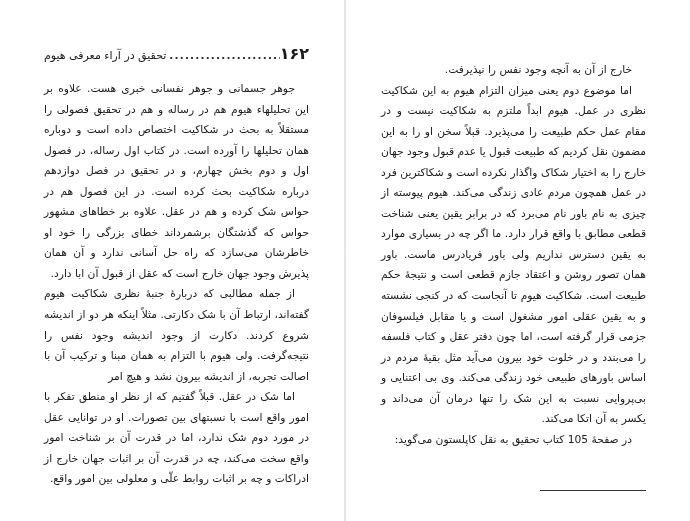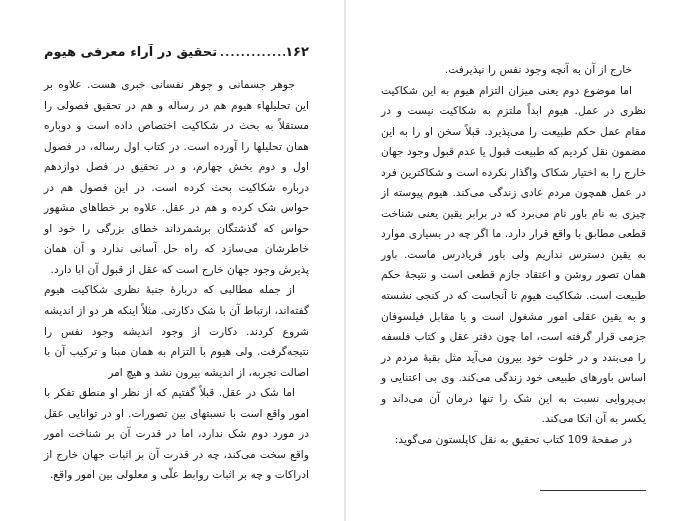--- a/index.html
+++ b/index.html
@@ -51,36 +51,36 @@
     flex-direction: row;
     align-items: baseline;
     font-size: 10.5px;
     letter-spacing: 0;
     white-space: nowrap;
     overflow: hidden;
     margin-bottom: 16px;
     font-weight: bold;
   }
   .header .hd-num {
-    font-size: 13px;
+    font-size: 16px;
     font-weight: bold;
   }
   .header .hd-dots {
     flex: 1 1 auto;
     overflow: hidden;
     white-space: nowrap;
     font-size: 10.5px;
     padding: 0 3px;
     color: #2a2a2a;
     letter-spacing: 1.2px;
     direction: ltr;
   }
   .header .hd-title {
-    font-size: 13px;
-    font-weight: bold;
+    font-size: 11px;
+    font-weight: normal;
   }
   .body {
     font-size: 10.7px;
     line-height: 1.92;
     text-align: justify;
     text-justify: inter-word;
     direction: rtl;
   }
   .body p {
     margin: 0 0 0 0;
@@ -110,21 +110,21 @@
   <div class="page right">
     <div class="rightcol-inner">
       <div class="header">
         
         
         
       </div>
       <div class="body body-flex">
         <p>خارج از آن به آنچه وجود نفس را نپذیرفت.</p>
         <p>اما موضوع دوم یعنی میزان التزام هیوم به این شکاکیت نظری در عمل. هیوم ابداً ملتزم به شکاکیت نیست و در مقام عمل حکم طبیعت را می‌پذیرد. قبلاً سخن او را به این مضمون نقل کردیم که طبیعت قبول یا عدم قبول وجود جهان خارج را به اختیار شکاک واگذار نکرده است و شکاکترین فرد در عمل همچون مردم عادی زندگی می‌کند. هیوم پیوسته از چیزی به نام باور نام می‌برد که در برابر یقین یعنی شناخت قطعی مطابق با واقع قرار دارد. ما اگر چه در بسیاری موارد به یقین دسترس نداریم ولی باور فریادرس ماست. باور همان تصور روشن و اعتقاد جازم قطعی است و نتیجهٔ حکم طبیعت است. شکاکیت هیوم تا آنجاست که در کنجی نشسته و به یقین عقلی امور مشغول است و یا مقابل فیلسوفان جزمی قرار گرفته است، اما چون دفتر عقل و کتاب فلسفه را می‌بندد و در خلوت خود بیرون می‌آید مثل بقیهٔ مردم در اساس باورهای طبیعی خود زندگی می‌کند. وی بی اعتنایی و بی‌پروایی نسبت به این شک را تنها درمان آن می‌داند و یکسر به آن اتکا می‌کند.</p>
-        <p>در صفحهٔ 109 کتاب تحقیق به نقل کاپلستون می‌گوید:</p>
+        <p>در صفحهٔ 105 کتاب تحقیق به نقل کاپلستون می‌گوید:</p>
       </div>
       <div class="footnote-sep"></div>
 
     </div>
   </div>
 
   <div class="gutter"></div>
 
   <div class="page left">
     <div class="header">

